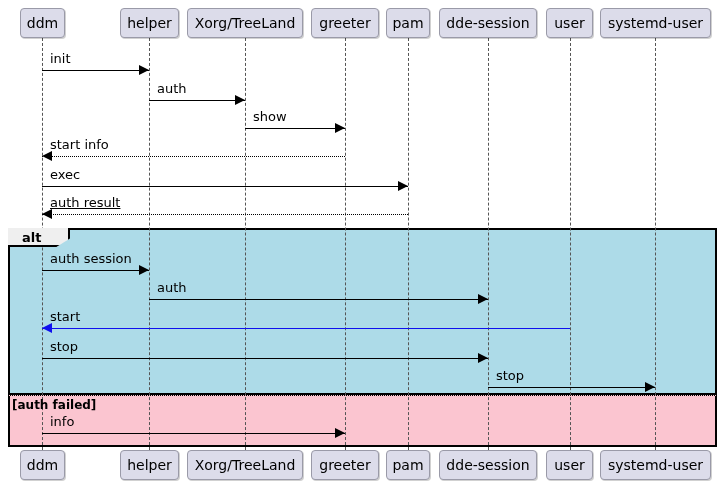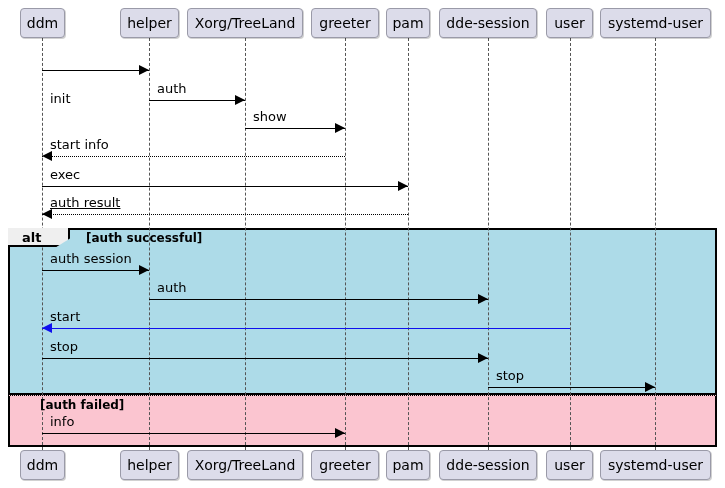--- a/index.html
+++ b/index.html
@@ -116,26 +116,25 @@
     <div class="frame frame-else" style="left: 8px; top: 395px; width: 709px; height: 52px; border-top: 1px dotted rgb(0, 0, 0);"></div>
     <div class="lifeline" style="left: 42px;"></div>
     <div class="lifeline" style="left: 149px;"></div>
     <div class="lifeline" style="left: 245px;"></div>
     <div class="lifeline" style="left: 345px;"></div>
     <div class="lifeline" style="left: 408px;"></div>
     <div class="lifeline" style="left: 488px;"></div>
     <div class="lifeline" style="left: 570px;"></div>
     <div class="lifeline" style="left: 655px;"></div>
     <div class="alt-tag" style="left: 8px; top: 228px;">alt</div>
-    <div class="cond" style="left: 86px; top: 231px;">[auth successful]</div>
-    <div class="cond" style="left: 12px; top: 398px; margin-left: 28px;">[auth failed]</div>
+    <div class="cond" style="left: 12px; top: 398px;">[auth failed]</div>
     <div style="position: absolute; left: 0px; top: 0px; width: 100%; height: 0px;">
       <div class="msg-line" style="left: 42px; top: 70px; width: 107px;"></div>
       <div class="arrowhead right" style="top: 65px; left: 139px;"></div>
-      <div class="msg-label" style="left: 50px; top: 51px; margin-top: 40px;">init</div>
+      <div class="msg-label" style="left: 50px; top: 51px;">init</div>
     </div>
     <div style="position: absolute; left: 0px; top: 0px; width: 100%; height: 0px;">
       <div class="msg-line" style="left: 149px; top: 100px; width: 96px;"></div>
       <div class="arrowhead right" style="top: 95px; left: 235px;"></div>
       <div class="msg-label" style="left: 157px; top: 81px;">auth</div>
     </div>
     <div style="position: absolute; left: 0px; top: 0px; width: 100%; height: 0px;">
       <div class="msg-line" style="left: 245px; top: 128px; width: 100px;"></div>
       <div class="arrowhead right" style="top: 123px; left: 335px;"></div>
       <div class="msg-label" style="left: 253px; top: 109px;">show</div>

